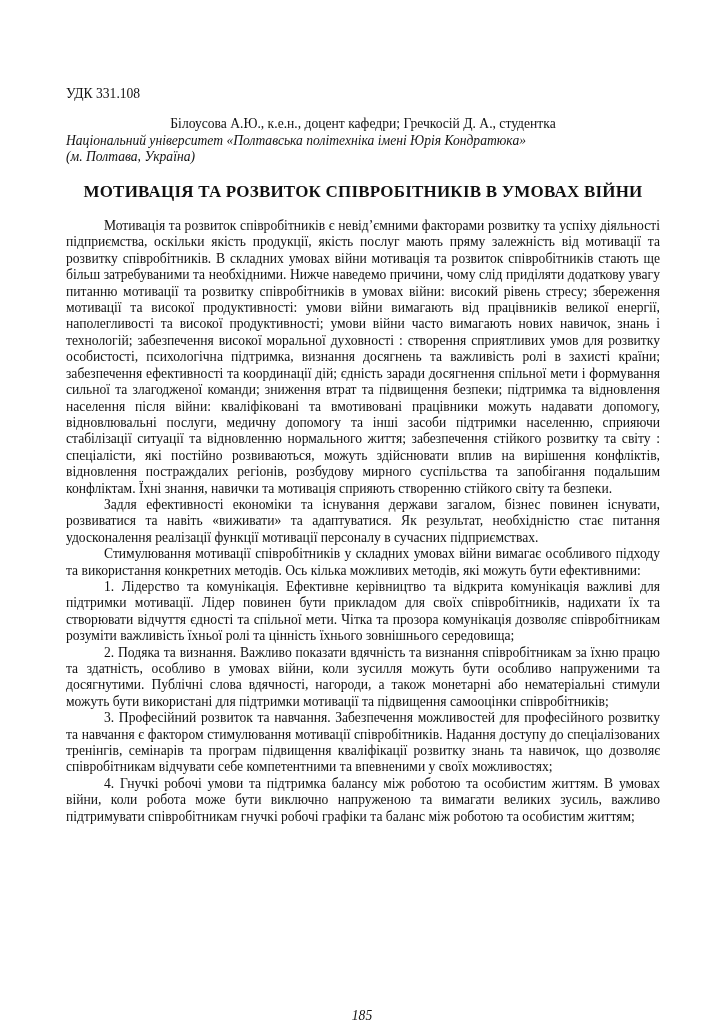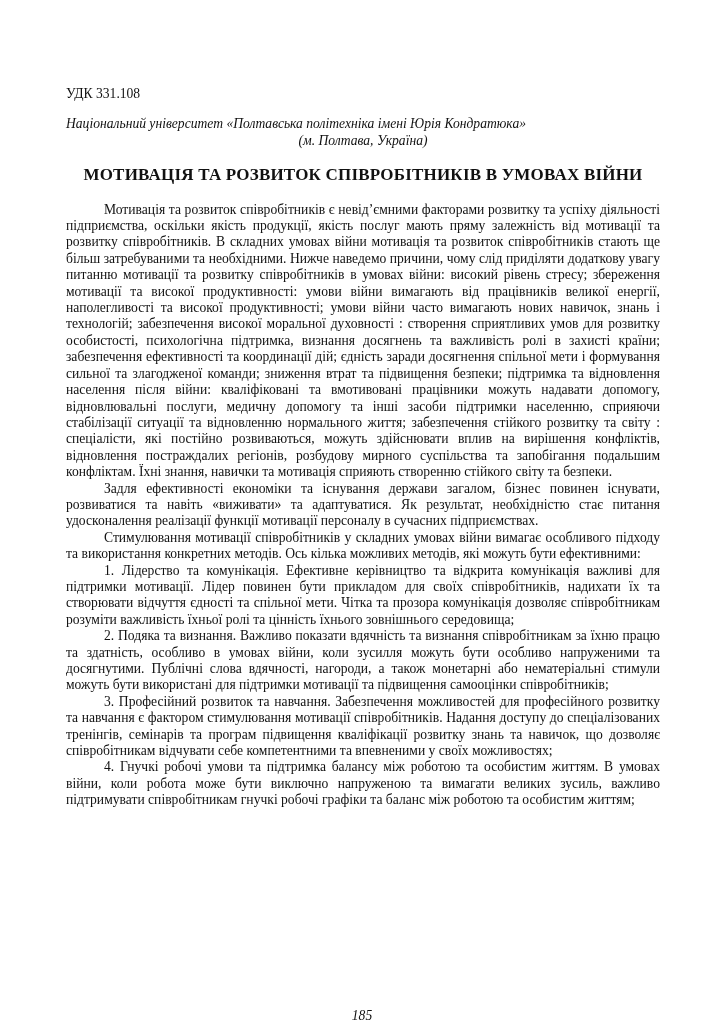--- a/index.html
+++ b/index.html
@@ -28,21 +28,21 @@
   .authors {
     text-align: center;
     margin: 0;
   }
   .affiliation {
     text-align: left;
     font-style: italic;
     margin: 0;
   }
   .location {
-    text-align: center;
+    text-align: left;
     font-style: italic;
     margin: 0 0 18px 0;
   }
   .title {
     text-align: center;
     font-weight: bold;
     font-size: 17px;
     margin: 0 0 18px 0;
     letter-spacing: 0.2px;
   }
@@ -62,20 +62,21 @@
     font-style: italic;
   }
 </style>
 </head>
 <body>
 
 <div class="page">
 
   <div class="udk">УДК 331.108</div>
 
+  <div class="authors">Білоусова А.Ю., к.е.н., доцент кафедри; Гречкосій Д. А., студентка</div>
 
   <div class="affiliation">Національний університет «Полтавська політехніка імені Юрія Кондратюка»</div>
 
   <div class="location">(м. Полтава, Україна)</div>
 
   <h1 class="title">МОТИВАЦІЯ ТА РОЗВИТОК СПІВРОБІТНИКІВ В УМОВАХ ВІЙНИ</h1>
 
   <div class="body-text">
     <p>Мотивація та розвиток співробітників є невід’ємними факторами розвитку та успіху діяльності підприємства, оскільки якість продукції, якість послуг мають пряму залежність від мотивації та розвитку співробітників. В складних умовах війни мотивація та розвиток співробітників стають ще більш затребуваними та необхідними. Нижче наведемо причини, чому слід приділяти додаткову увагу питанню мотивації та розвитку співробітників в умовах війни: високий рівень стресу; збереження мотивації та високої продуктивності: умови війни вимагають від працівників великої енергії, наполегливості та високої продуктивності; умови війни часто вимагають нових навичок, знань і технологій; забезпечення високої моральної духовності : створення сприятливих умов для розвитку особистості, психологічна підтримка, визнання досягнень та важливість ролі в захисті країни; забезпечення ефективності та координації дій; єдність заради досягнення спільної мети і формування сильної та злагодженої команди; зниження втрат та підвищення безпеки; підтримка та відновлення населення після війни: кваліфіковані та вмотивовані працівники можуть надавати допомогу, відновлювальні послуги, медичну допомогу та інші засоби підтримки населенню, сприяючи стабілізації ситуації та відновленню нормального життя; забезпечення стійкого розвитку та світу : спеціалісти, які постійно розвиваються, можуть здійснювати вплив на вирішення конфліктів, відновлення постраждалих регіонів, розбудову мирного суспільства та запобігання подальшим конфліктам. Їхні знання, навички та мотивація сприяють створенню стійкого світу та безпеки.</p>
     <p>Задля ефективності економіки та існування держави загалом, бізнес повинен існувати, розвиватися та навіть «виживати» та адаптуватися. Як результат, необхідністю стає питання удосконалення реалізації функції мотивації персоналу в сучасних підприємствах.</p>

